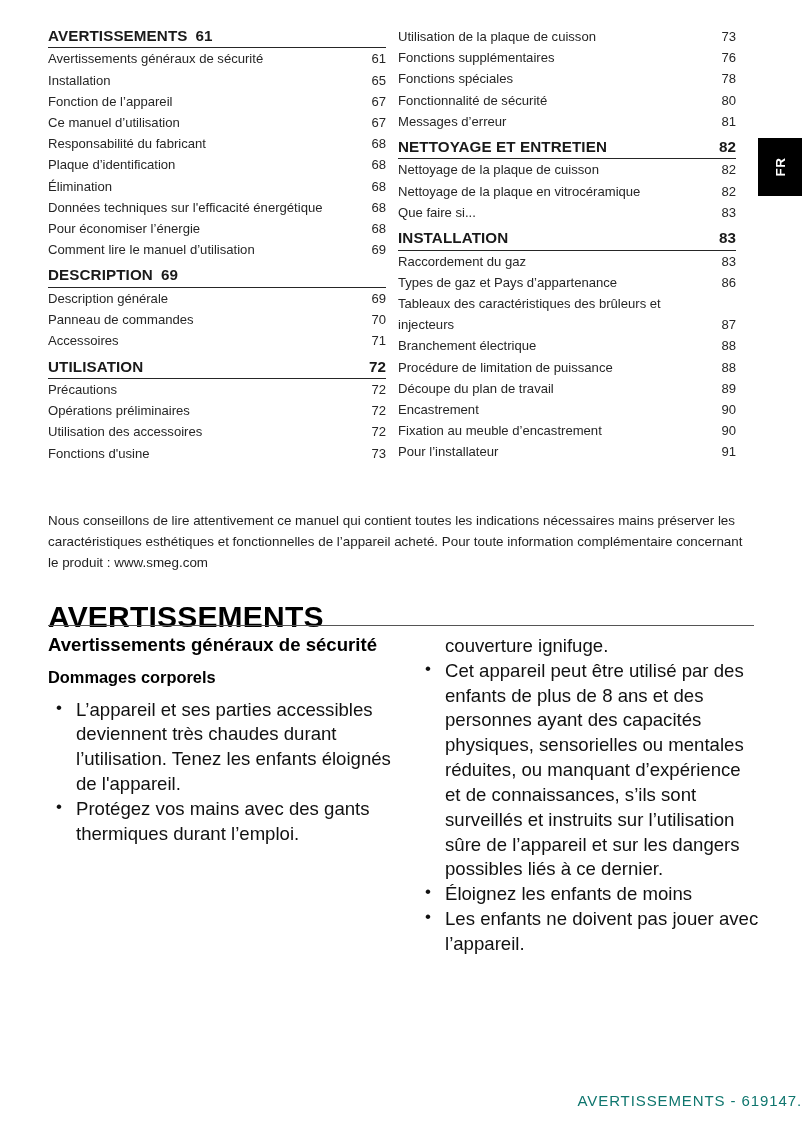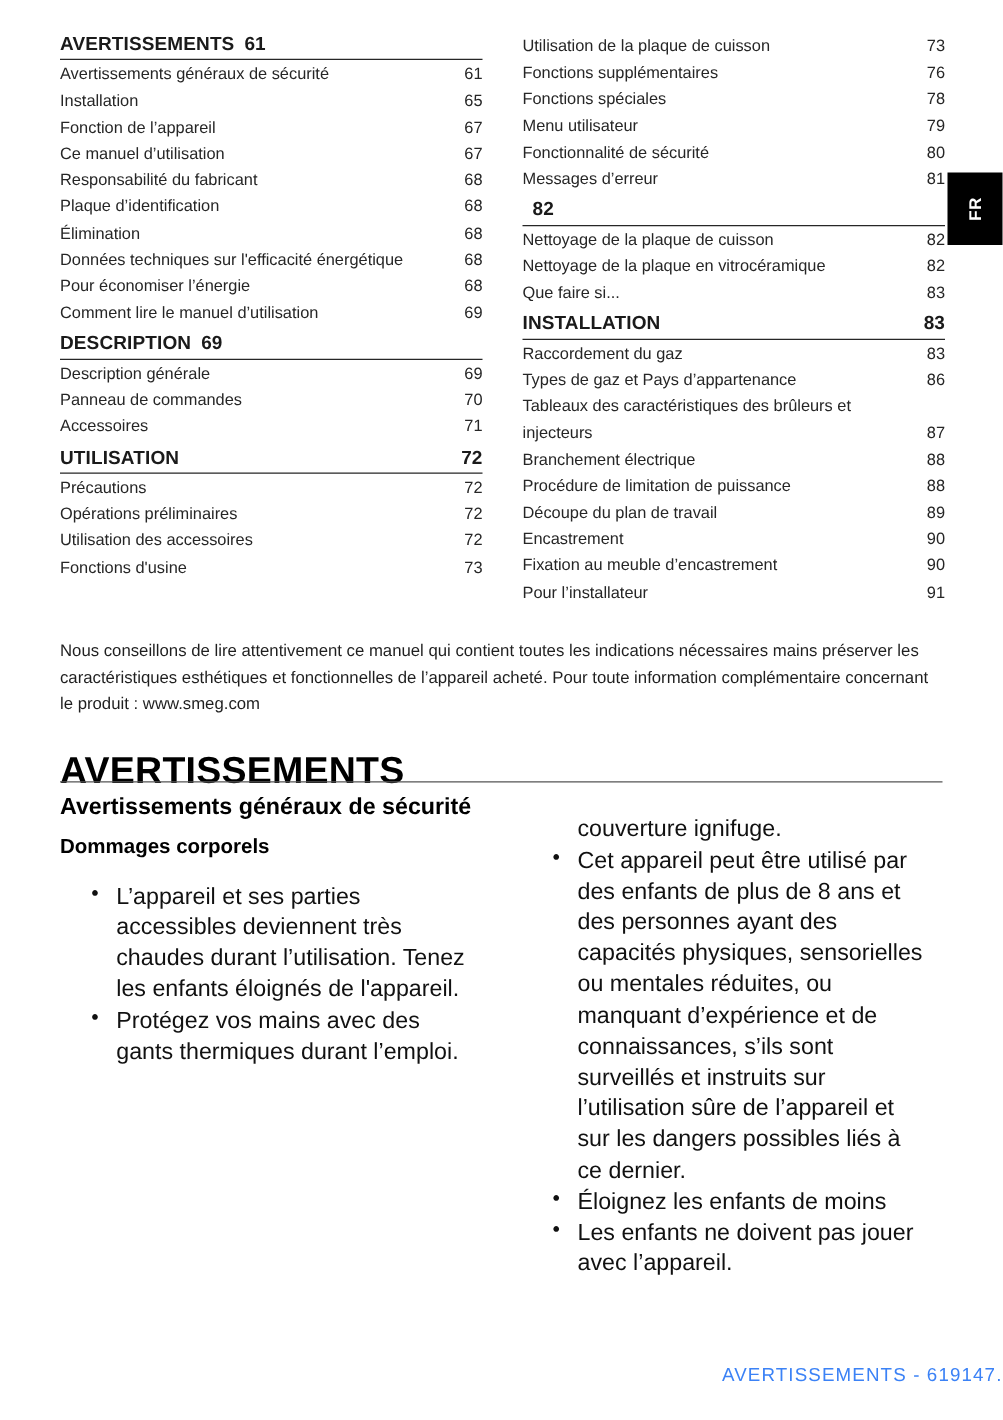--- a/index.html
+++ b/index.html
@@ -25,21 +25,21 @@
     height: 1136px;
   }
 
   
   .toc {
     position: absolute;
     left: 48px;
     top: 26px;
     width: 706px;
     display: flex;
-    gap: 32px;
+    gap: 12px;
   }
   .toc-col {
     width: 338px;
     flex: 0 0 338px;
   }
 
   .toc-section {
     font-size: 15.2px;
     font-weight: bold;
     letter-spacing: 0.1px;
@@ -170,21 +170,21 @@
   .h3 {
     font-size: 16.4px;
     font-weight: bold;
     line-height: 1.2;
     margin: 0 0 10px 0;
     color: #000;
   }
 
   ul.bullets {
     list-style: none;
-    margin: 17px;
+    margin: 0;
     padding: 0;
   }
   ul.bullets li {
     position: relative;
     padding-left: 28px;
     font-size: 18.6px;
     line-height: 1.335;
     color: #111;
     margin: 0;
   }
@@ -204,21 +204,21 @@
 
   
   .footer {
     position: absolute;
     left: 48px;
     top: 1092px;
     width: 754px;
     text-align: right;
     font-size: 15px;
     letter-spacing: 0.9px;
-    color: #3b82f6;
+    color: #0f766e;
     white-space: nowrap;
     overflow: hidden;
   }
 </style>
 </head>
 <body>
 
 <div class="page">
 
   <div class="toc">
@@ -305,32 +305,29 @@
         </div>
         <div class="toc-row">
           <span class="t-label">Fonctions supplémentaires</span>
           <span class="t-page">76</span>
         </div>
         <div class="toc-row">
           <span class="t-label">Fonctions spéciales</span>
           <span class="t-page">78</span>
         </div>
         <div class="toc-row">
-          <span class="t-label">Menu utilisateur</span>
-          <span class="t-page">79</span>
-        </div>
-        <div class="toc-row">
           <span class="t-label">Fonctionnalité de sécurité</span>
           <span class="t-page">80</span>
         </div>
         <div class="toc-row">
           <span class="t-label">Messages d’erreur</span>
           <span class="t-page">81</span>
         </div>
         <div class="toc-section">
+          <span>NETTOYAGE ET ENTRETIEN</span>
           <span class="sec-num">82</span>
         </div>
         <div class="toc-row">
           <span class="t-label">Nettoyage de la plaque de cuisson</span>
           <span class="t-page">82</span>
         </div>
         <div class="toc-row">
           <span class="t-label">Nettoyage de la plaque en vitrocéramique</span>
           <span class="t-page">82</span>
         </div>

